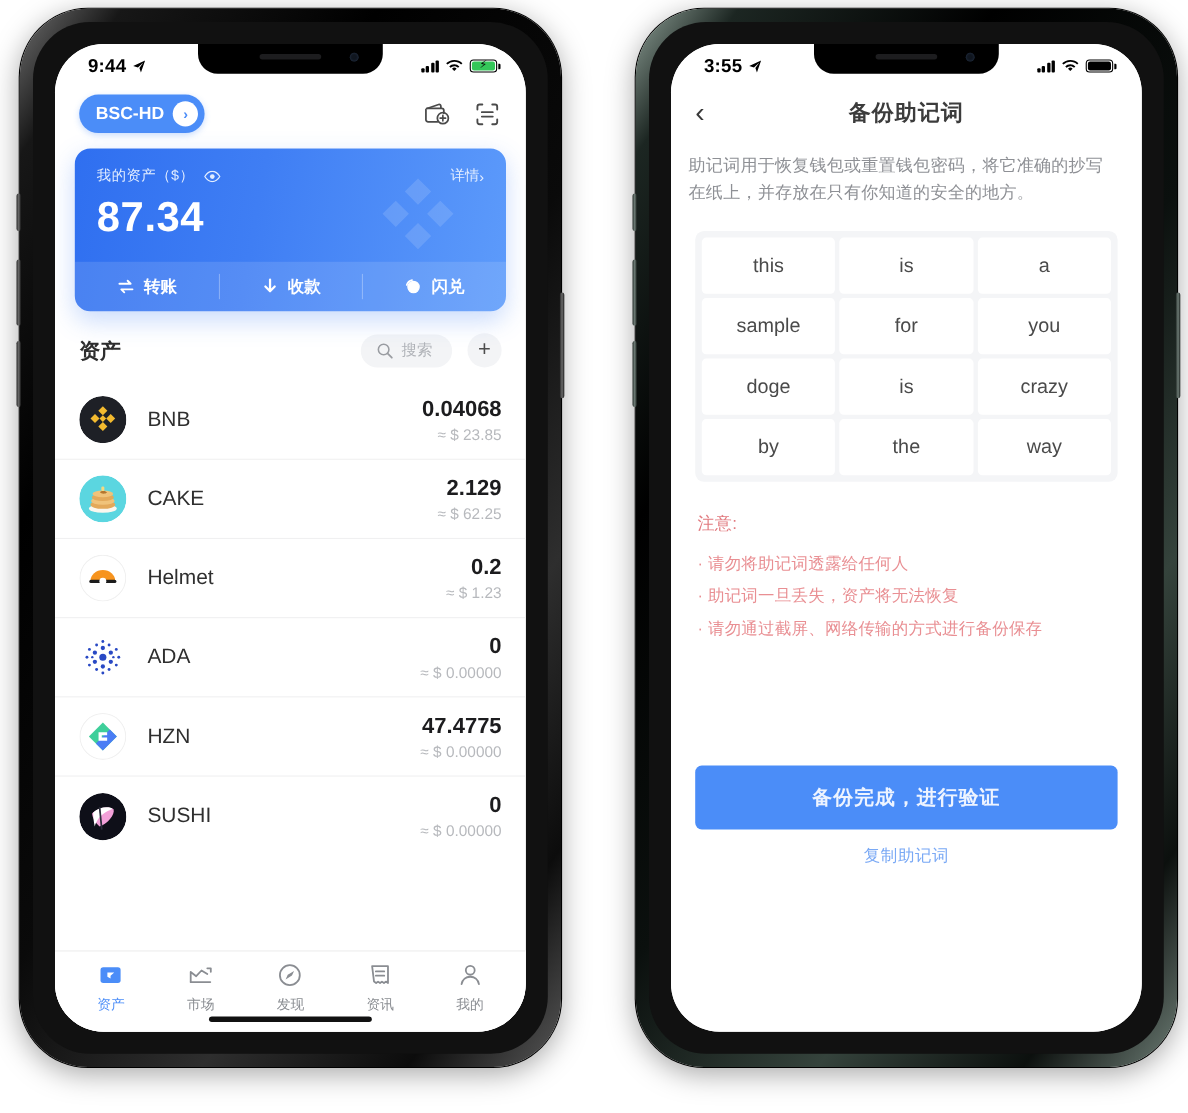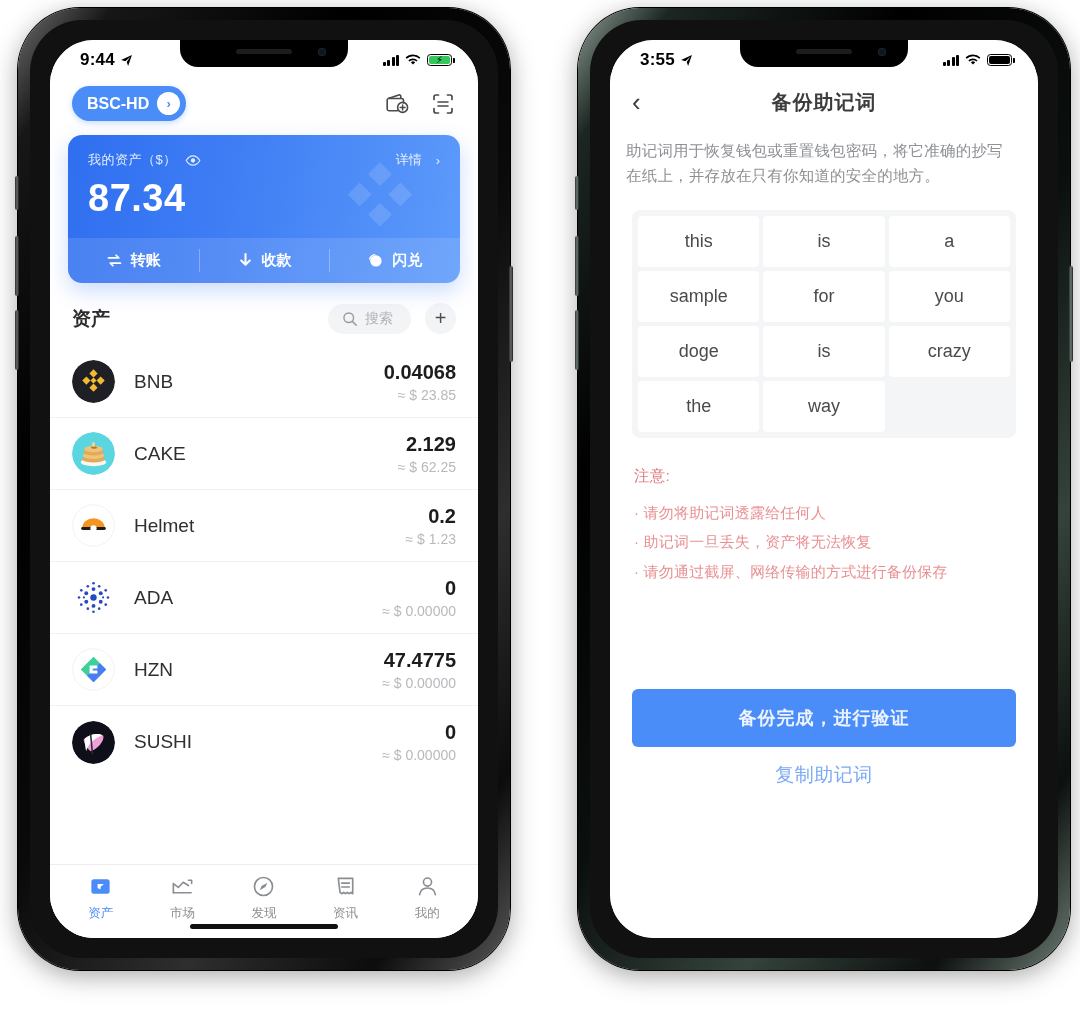--- a/index.html
+++ b/index.html
@@ -93,21 +93,21 @@
     box-shadow: 0 8px 22px rgba(70,130,245,.28);
     position:relative;
   }
   .bc-watermark {
     position:absolute; right:34px; top:18px; width:92px; height:92px; opacity:.13;
   }
   .bc-top { padding:16px 20px 18px 20px; position:relative; z-index:2;}
   .bc-row { display:flex; align-items:center; justify-content:space-between; }
   .bc-label { color:#e2edff; font-size:13px; display:flex; align-items:center; gap:8px; letter-spacing:.5px;}
   .eye { width:16px; height:11px; }
-  .bc-detail { color:#e4eeff; font-size:13px; display:flex; align-items:center; gap:14px;}
+  .bc-detail { color:#e4eeff; font-size:13px; display:flex; align-items:center; gap:0;}
   .bc-amount { color:#fff; font-size:38px; font-weight:700; margin-top:8px; letter-spacing:.5px;}
   .bc-actions {
     display:flex; align-items:stretch; background:rgba(255,255,255,.12);
     position:relative; z-index:2;
   }
   .bc-act {
     flex:1; display:flex; align-items:center; justify-content:center; gap:8px;
     padding:13px 0; color:#fff; font-size:15px; font-weight:600; position:relative;
   }
   .bc-act + .bc-act::before {
@@ -186,21 +186,21 @@
 
   .cta-wrap { margin-top:auto; padding:0 22px 0 22px; }
   .cta {
     display:block; width:100%; background:#4b8df8; color:#eef4ff;
     border:none; border-radius:6px; padding:17px 0;
     font-size:18px; font-weight:700; letter-spacing:1px;
     font-family:inherit; text-align:center;
   }
   .cta-link {
     display:block; text-align:center; color:#7aa9f5;
-    font-size:19px; padding:15px 0 0 0; letter-spacing:.5px;
+    font-size:15px; padding:15px 0 0 0; letter-spacing:.5px;
   }
   .bottom-pad { height:150px; }
 </style>
 </head>
 <body>
 
 <div class="stage">
 
   <div class="phone" style="left:18px; top:8px; width:492px; height:962px;">
     <div class="bezel"></div>
@@ -551,20 +551,21 @@
             <div class="mnemonic-grid">
               <div class="word">this</div>
               <div class="word">is</div>
               <div class="word">a</div>
               <div class="word">sample</div>
               <div class="word">for</div>
               <div class="word">you</div>
               <div class="word">doge</div>
               <div class="word">is</div>
               <div class="word">crazy</div>
+              <div class="word">by</div>
               <div class="word">the</div>
               <div class="word">way</div>
             </div>
           </div>
 
           <div class="notice">
             <div class="notice-title">注意:</div>
             <div class="notice-item">· 请勿将助记词透露给任何人</div>
             <div class="notice-item">· 助记词一旦丢失，资产将无法恢复</div>
             <div class="notice-item">· 请勿通过截屏、网络传输的方式进行备份保存</div>

